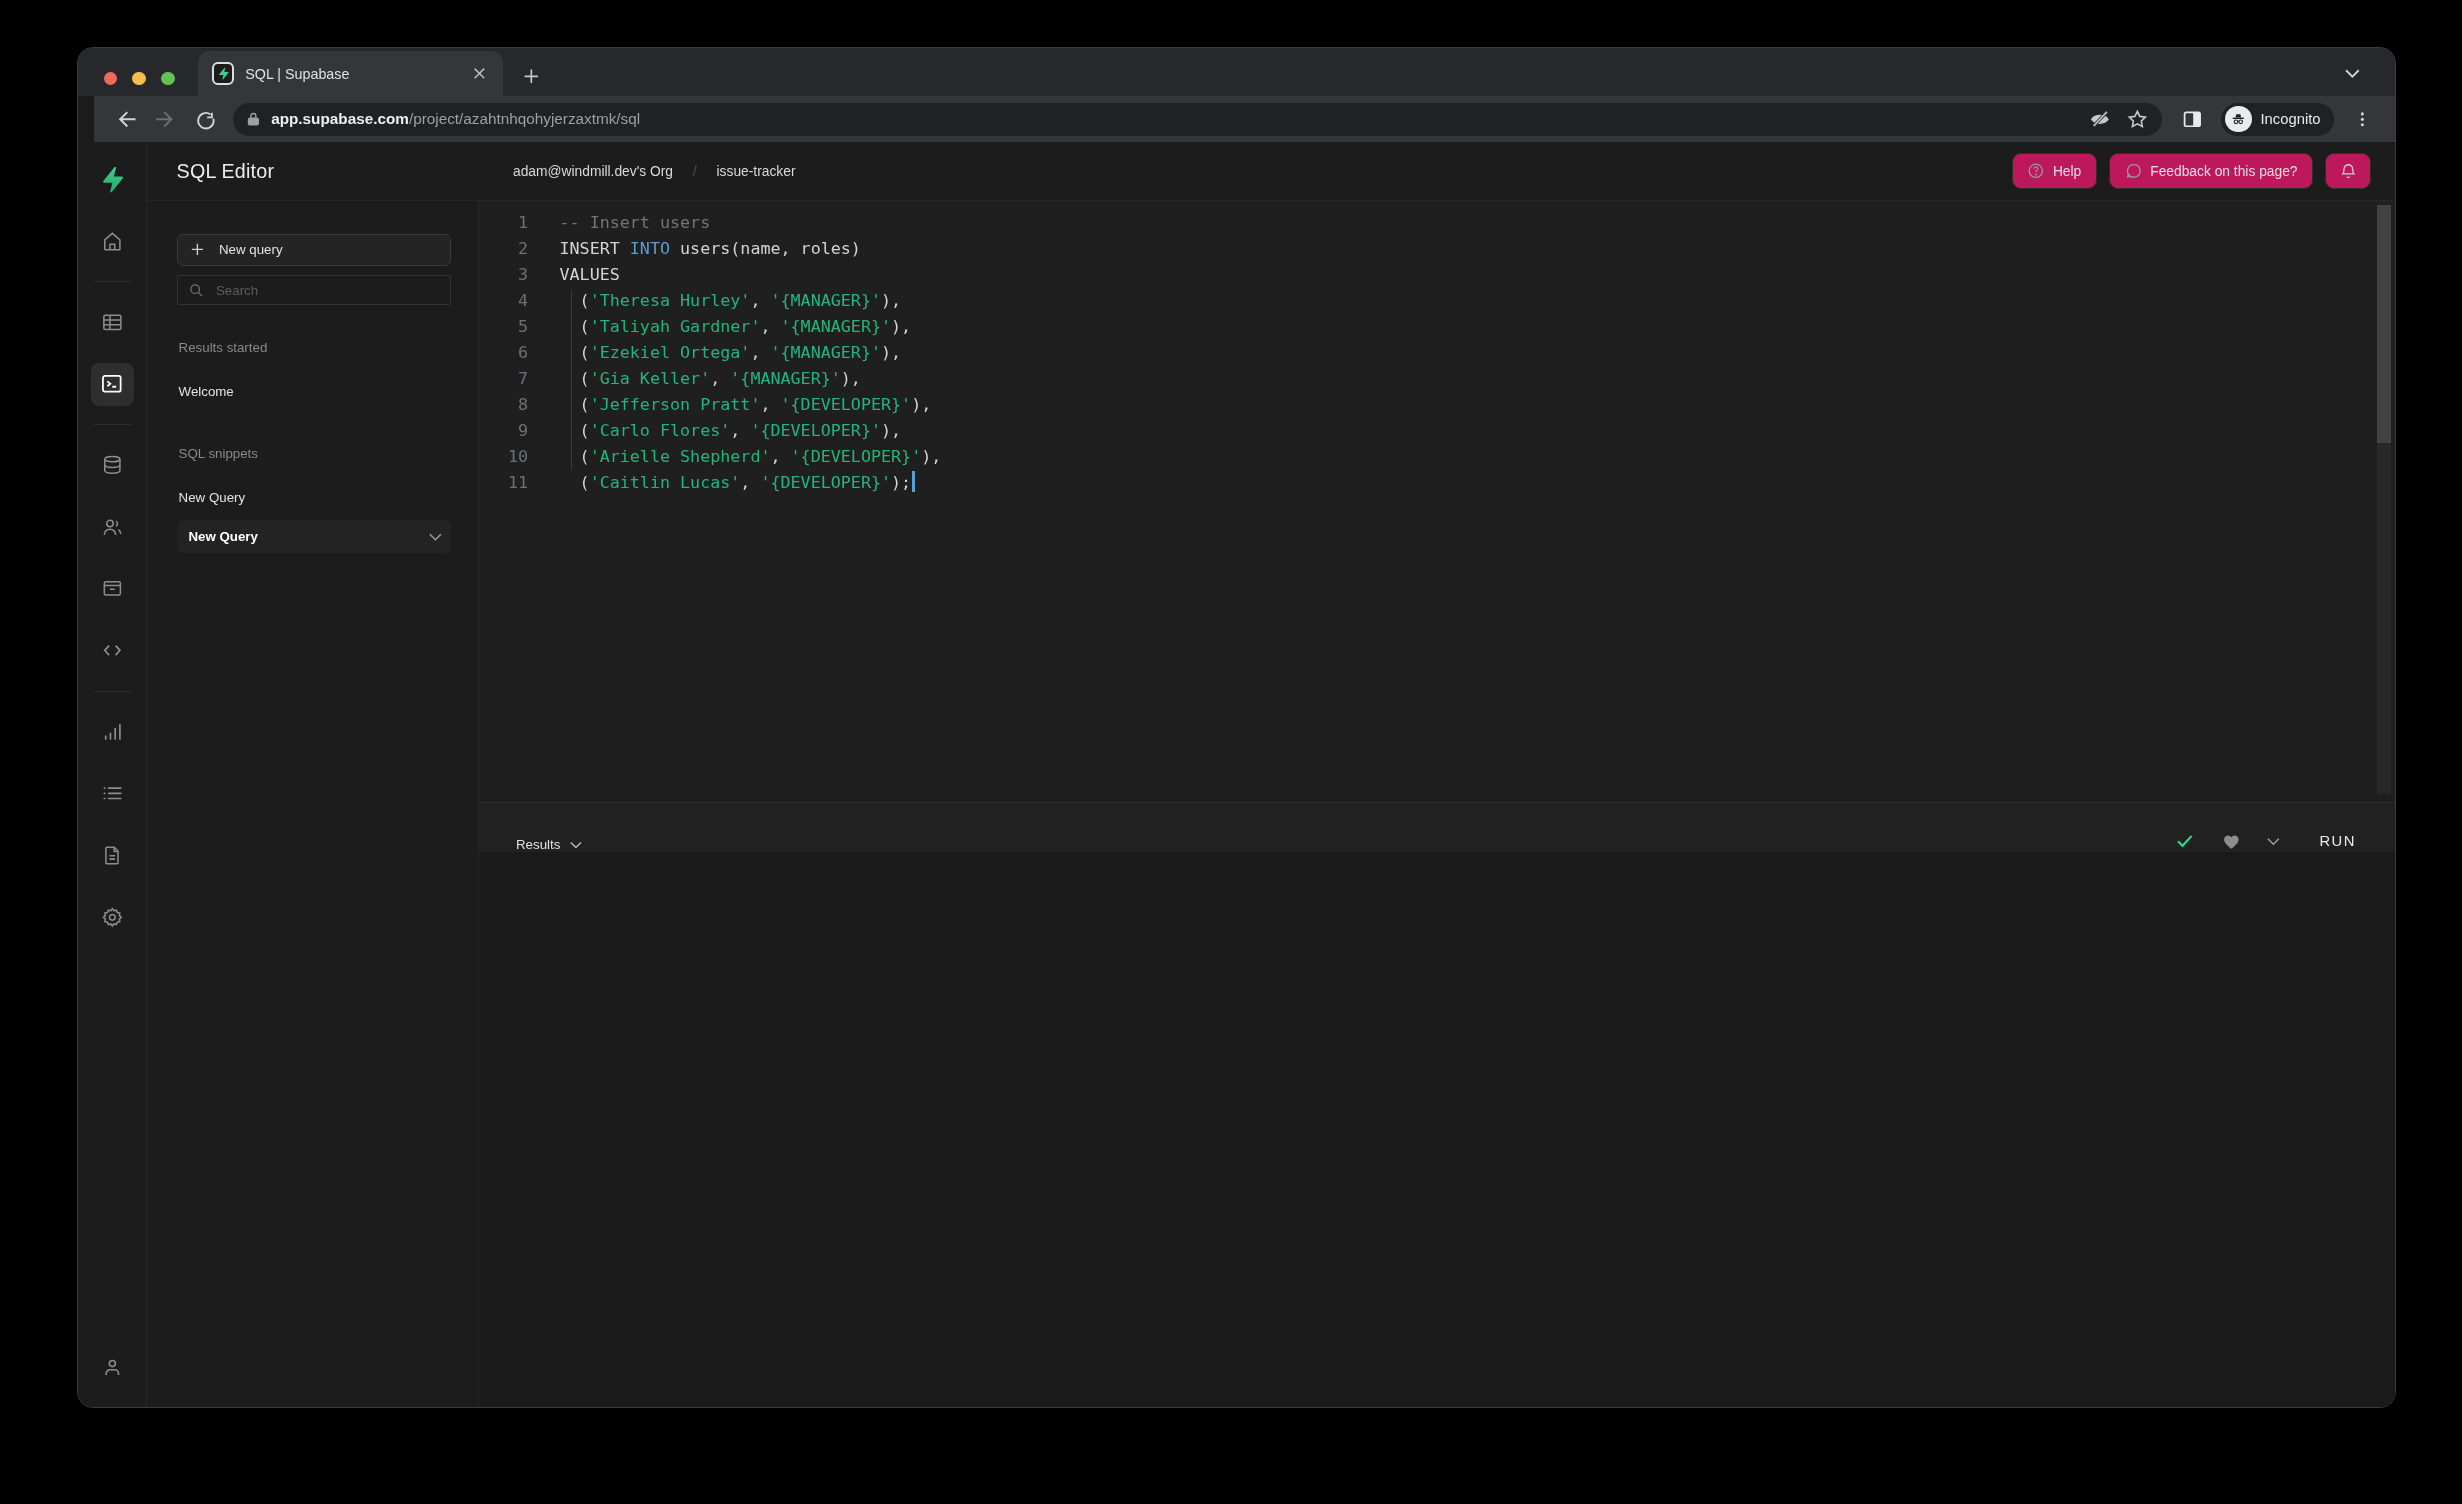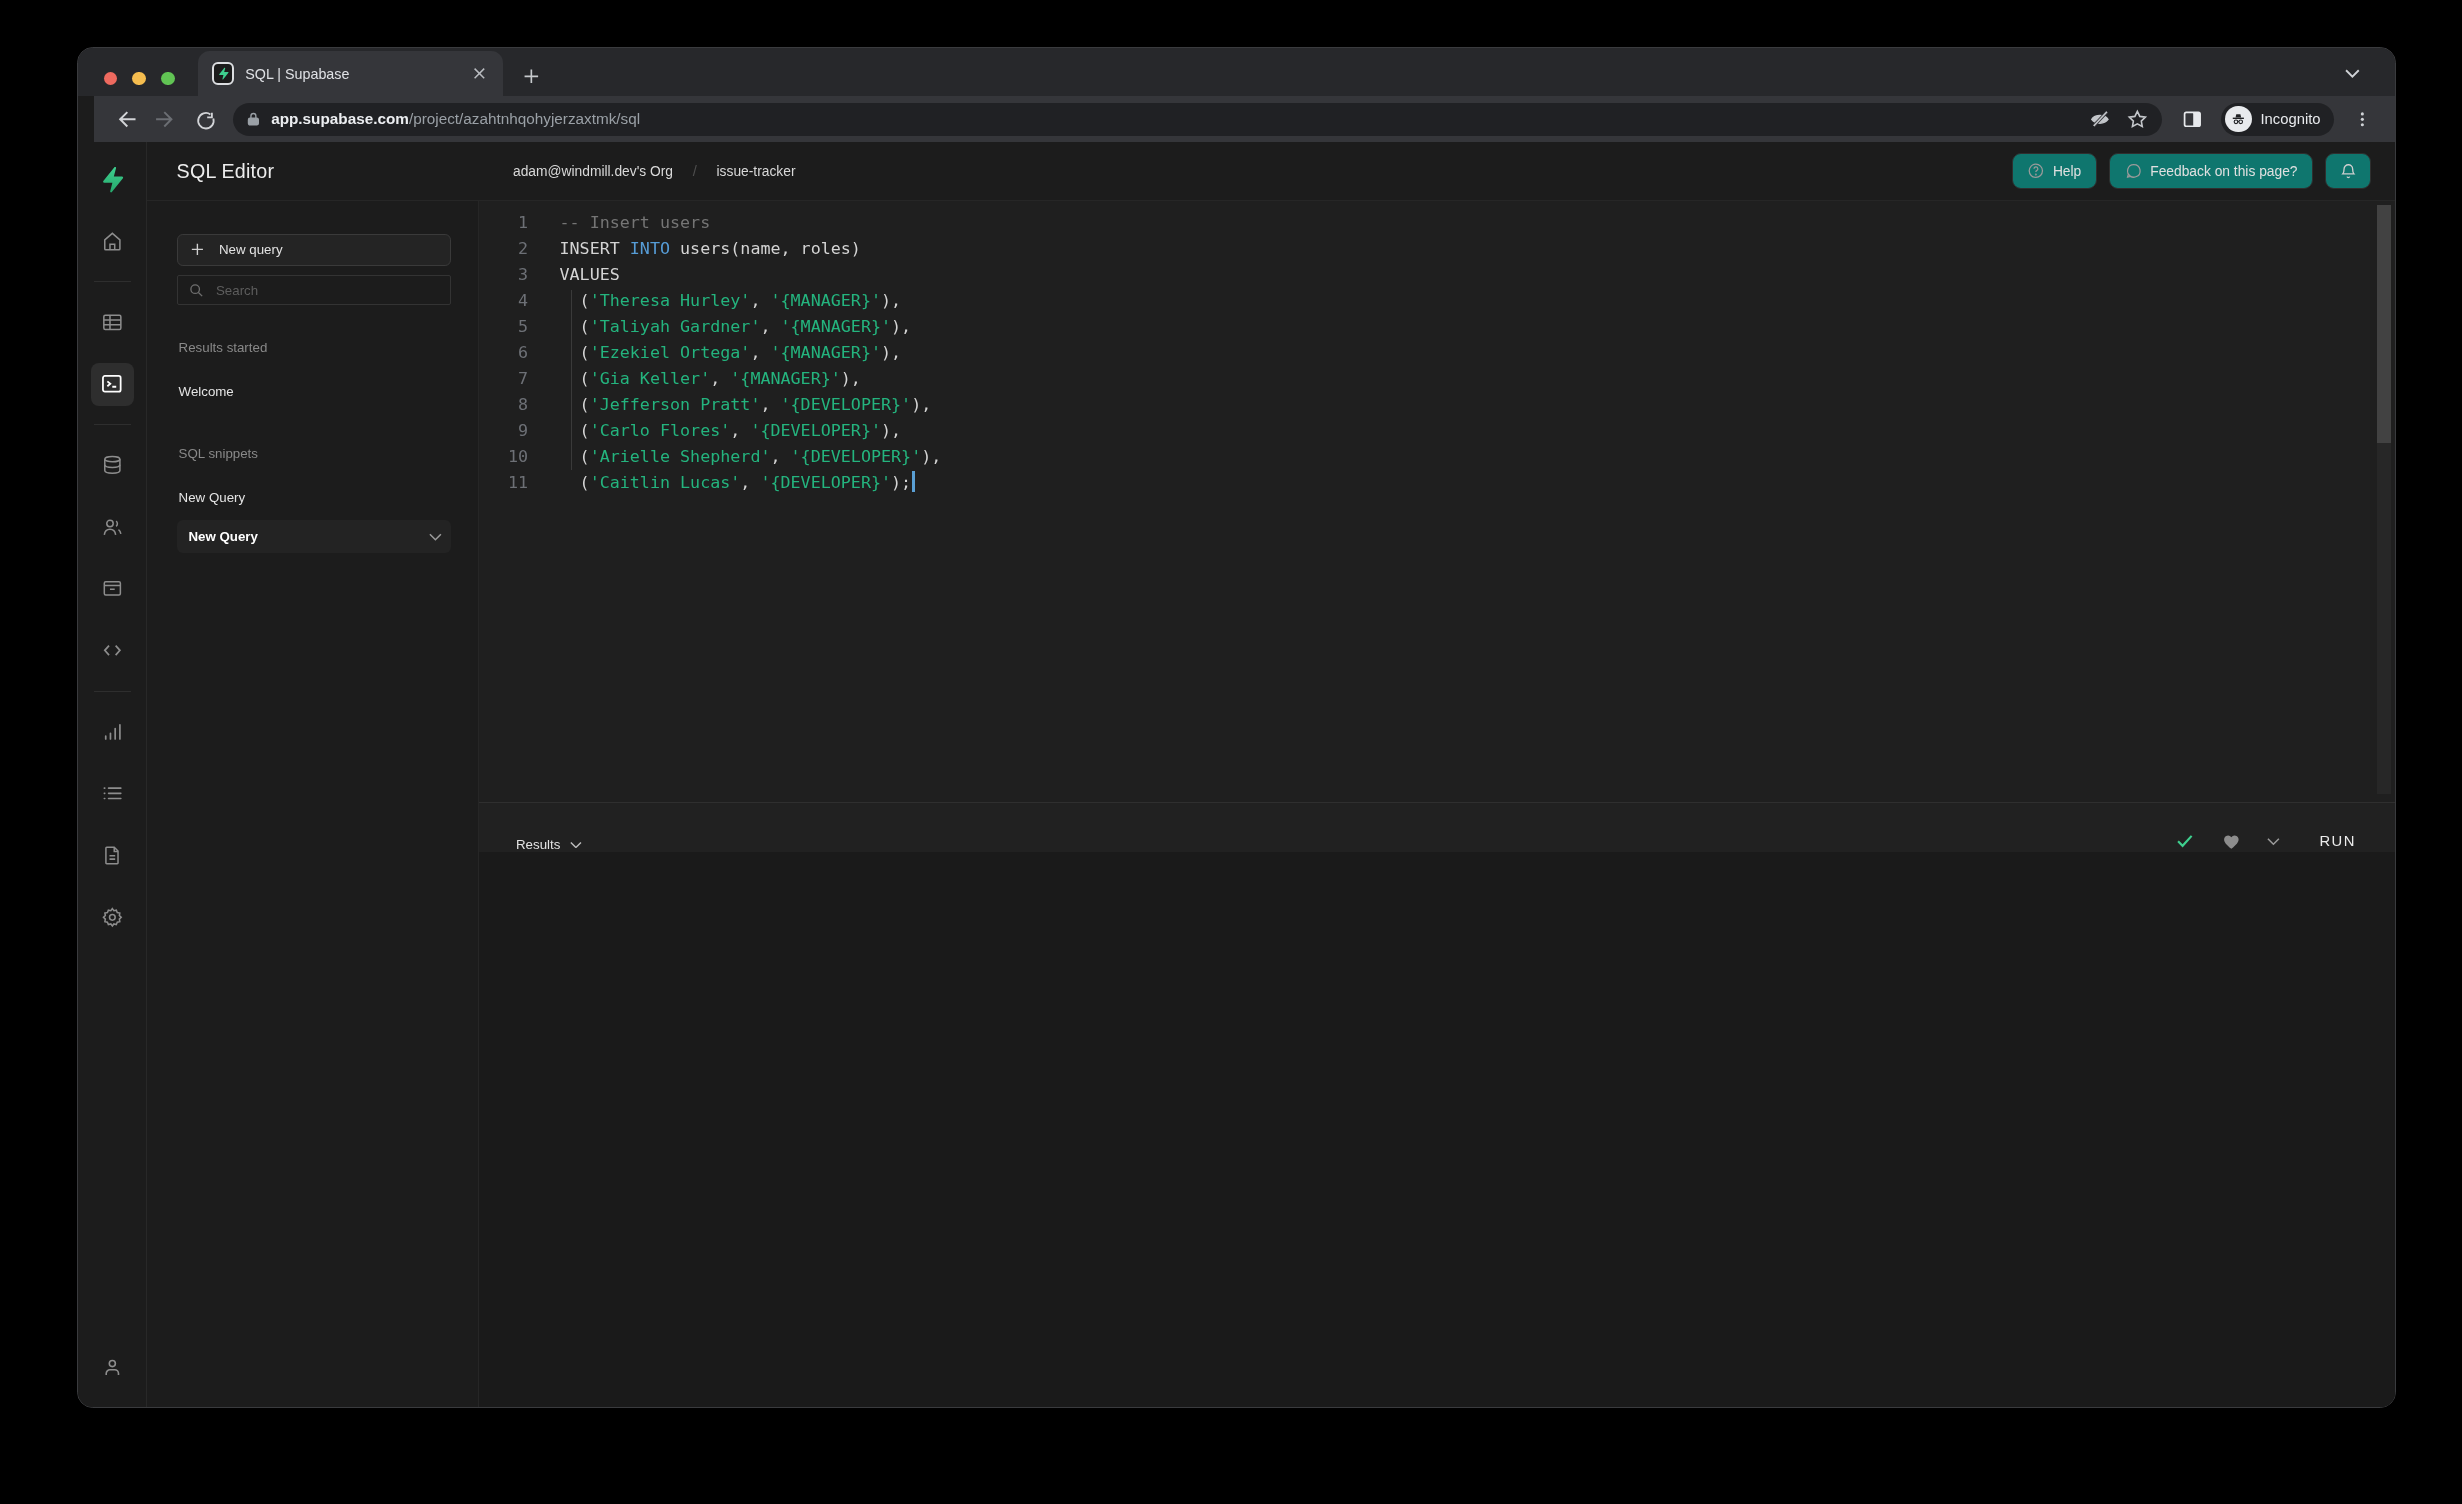--- a/index.html
+++ b/index.html
@@ -45,21 +45,21 @@
   .ibtn.bottom { margin-top:auto; }
 
   .main { flex:1; display:flex; flex-direction:column; min-width:0; }
   .appheader { height:59px; flex:none; border-bottom:1px solid #262626; display:flex; align-items:center;
                padding:0 23.6px 0 29.6px; position:relative; }
   .page-title { color:#ededed; font-size:19.7px; letter-spacing:0.2px; }
   .breadcrumb { position:absolute; left:366px; display:flex; align-items:center; gap:19.7px; font-size:13.8px; }
   .bc-org, .bc-project { color:#d9d9d9; }
   .bc-sep { color:#4e4e4e; font-size:14.8px; }
   .hdr-right { margin-left:auto; display:flex; align-items:center; gap:11.8px; }
-  .pill { height:36px; background:#0f766e; border:1px solid #2f2f2f; border-radius:8.9px; display:flex;
+  .pill { height:36px; background:#be185d; border:1px solid #2f2f2f; border-radius:8.9px; display:flex;
           align-items:center; gap:7.9px; padding:0 14.8px; color:#e0e0e0; font-size:13.8px; }
 
   
   .content { flex:1; display:flex; min-height:0; }
   .qpanel { width:332px; flex:none; border-right:1px solid #262626; padding:32.5px 26.6px 0 29.6px; }
   .newq-btn { height:32.5px; background:#242424; border:1px solid #3a3a3a; border-radius:5.9px;
               display:flex; align-items:center; gap:13.8px; padding:0 12.8px; color:#e3e3e3; font-size:13.3px; }
   .search { margin-top:8.9px; height:30.5px; border:1px solid #333; border-radius:2px; display:flex;
             align-items:center; gap:11.8px; padding:0 11.8px; color:#5d5d5d; font-size:13.3px; background:transparent; }
   .sec-label { color:#898989; font-size:13.3px; margin:35px 0 0 2px; }

